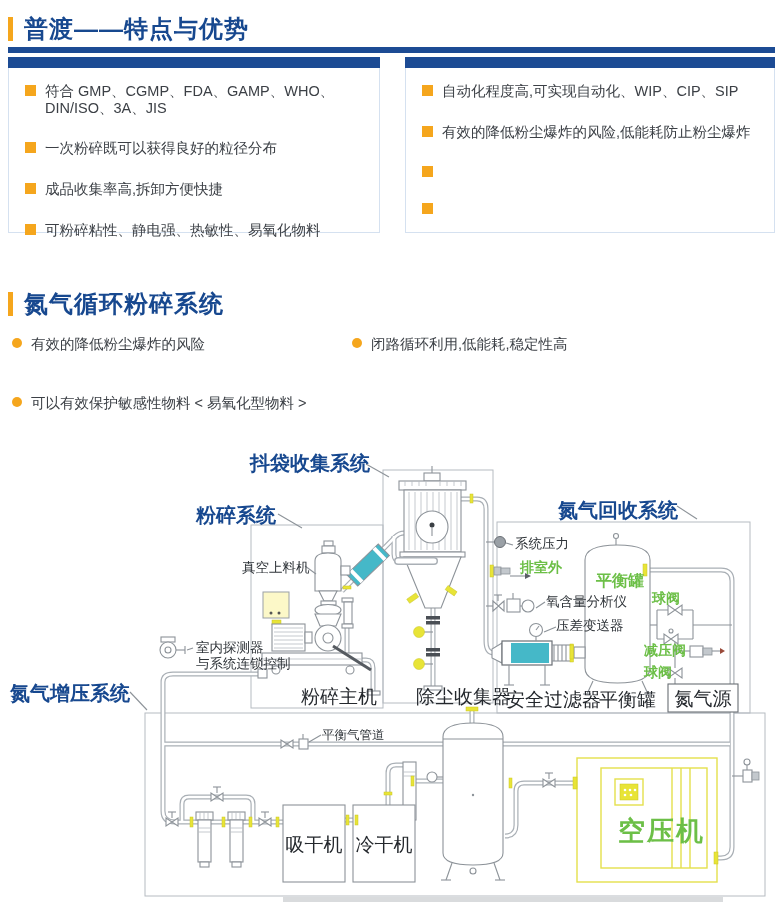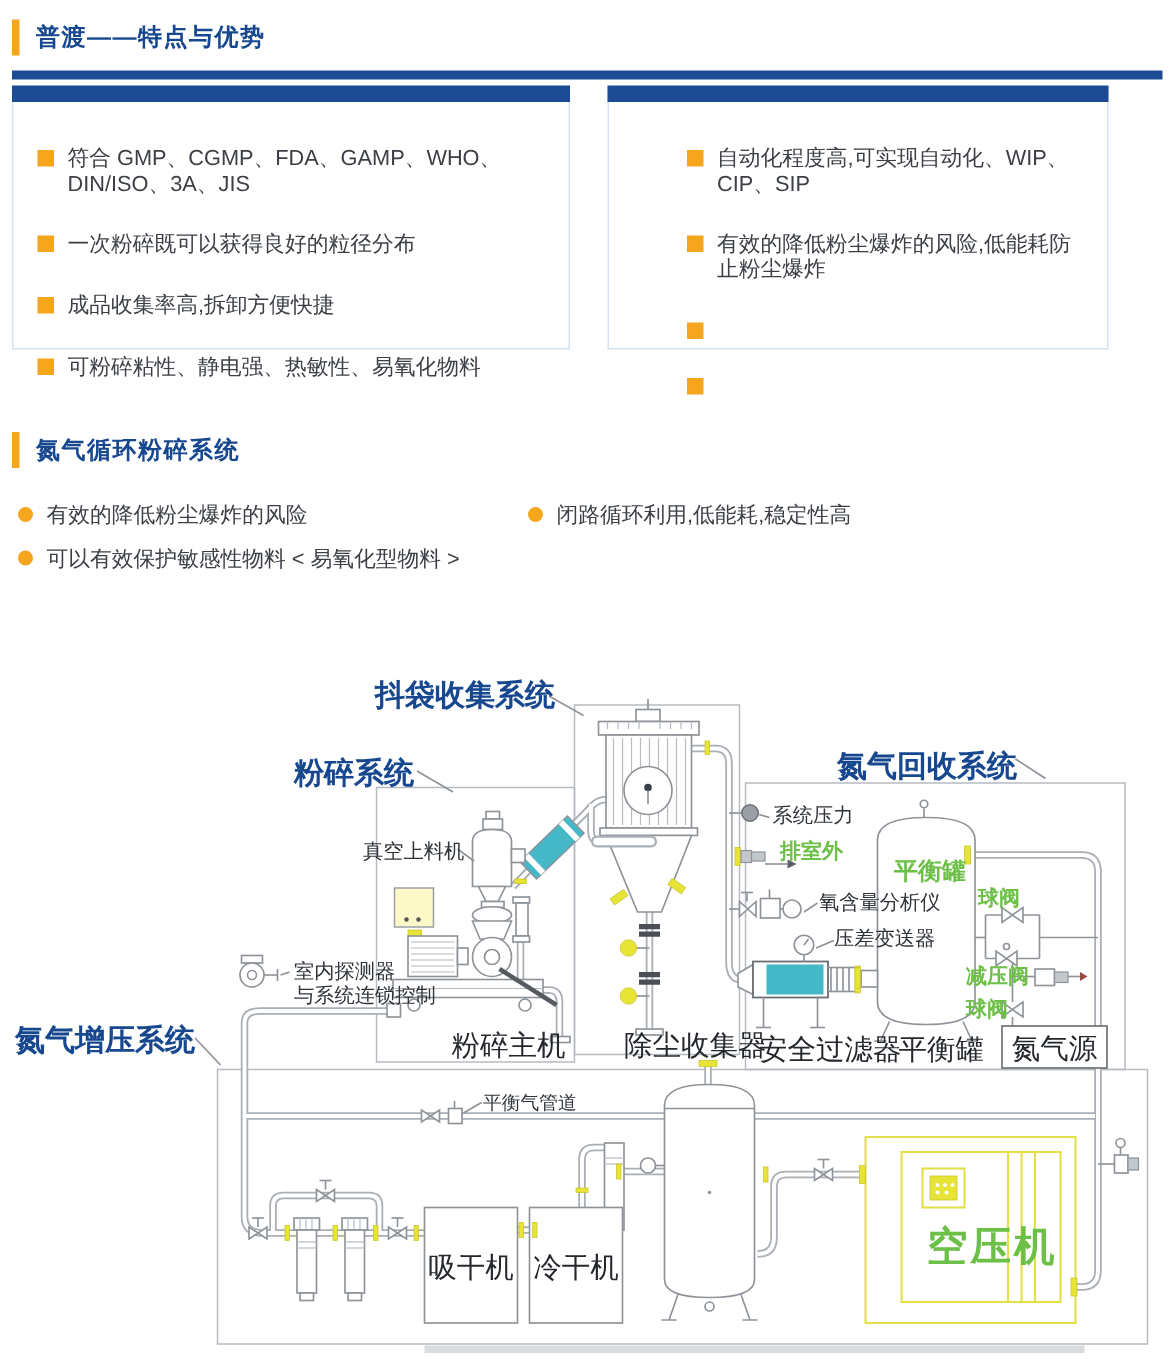--- a/index.html
+++ b/index.html
@@ -1,30 +1,30 @@
 <!DOCTYPE html>
 <html><head>
 <meta charset="utf-8">
 <style>
   html,body{margin:0;padding:0;}
   body{width:780px;height:909px;position:relative;background:#ffffff;
        font-family:"Liberation Sans","DejaVu Sans",sans-serif;overflow:hidden;}
   .sec-head{position:absolute;display:flex;align-items:center;gap:11px;}
   .accent-bar{width:5px;height:24px;background:#f5a61d;flex:none;}
-  .sec-title{font-size:16px;font-weight:bold;color:#17488f;margin:0;letter-spacing:1px;}
+  .sec-title{font-size:24px;font-weight:bold;color:#17488f;margin:0;letter-spacing:1px;}
   .divider{position:absolute;left:8px;width:767px;top:47px;height:6px;background:#1c4b94;}
   .card{position:absolute;top:57px;height:176px;border:1px solid #d5e1f0;border-top:none;box-sizing:border-box;background:#fff;}
   .card-left{left:8px;width:372px;}
-  .card-right{left:405px;width:334px;padding-left:36px;}
+  .card-right{left:405px;width:370px;}
   .topbar{position:absolute;top:0;left:-1px;right:-1px;height:11px;background:#1c4b94;}
-  .card-items{padding:26px 10px 0 16px;margin-top:15px;}
+  .card-items{padding:26px 10px 0 16px;}
   .item{display:flex;gap:9px;margin-bottom:24px;font-size:14.5px;color:#3c4046;line-height:1.15;}
   .sq{flex:none;width:11px;height:11px;background:#f5a61d;margin-top:2px;}
   .sec2-grid{position:absolute;left:12px;top:336px;width:762px;display:grid;
-             grid-template-columns:340px auto;row-gap:12px;}
+             grid-template-columns:340px auto;row-gap:42px;}
   .b2{display:flex;gap:9px;font-size:14.5px;color:#3c4046;line-height:1.15;}
   .dot{flex:none;width:10px;height:10px;border-radius:50%;background:#f5a61d;margin-top:2px;}
   .diagram{position:absolute;left:0;top:440px;}
   
   .bx{fill:none;stroke:#b6bbc1;stroke-width:1;}
   .pO{fill:none;stroke:#a9afb5;stroke-width:5;}
   .pI{fill:none;stroke:#ffffff;stroke-width:2.6;}
   .tl{fill:none;stroke:#8d9399;stroke-width:1.1;}
   .comp{fill:#ffffff;stroke:#8d9399;stroke-width:1.1;}
   .cl{fill:none;stroke:#b6bbc1;stroke-width:.8;}

